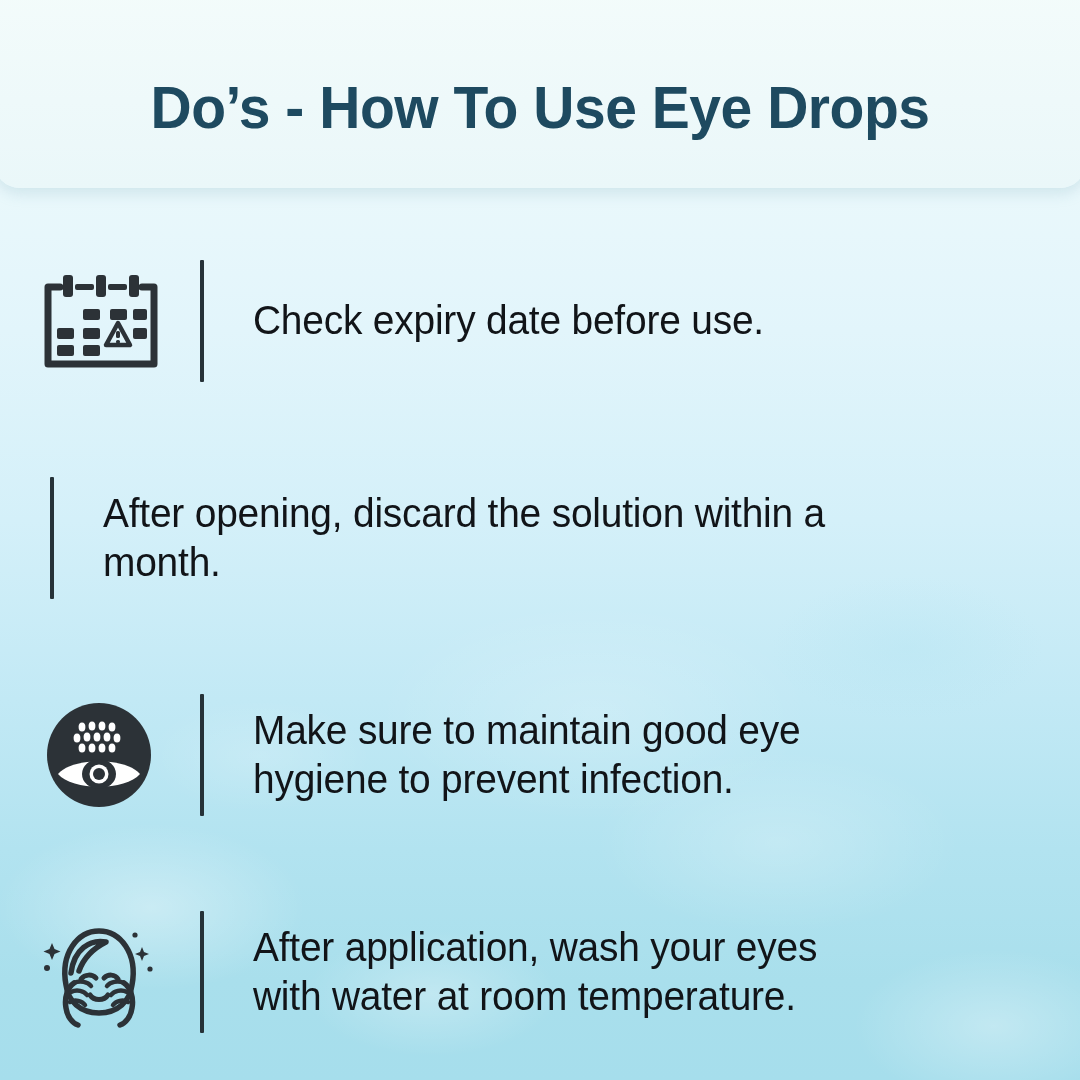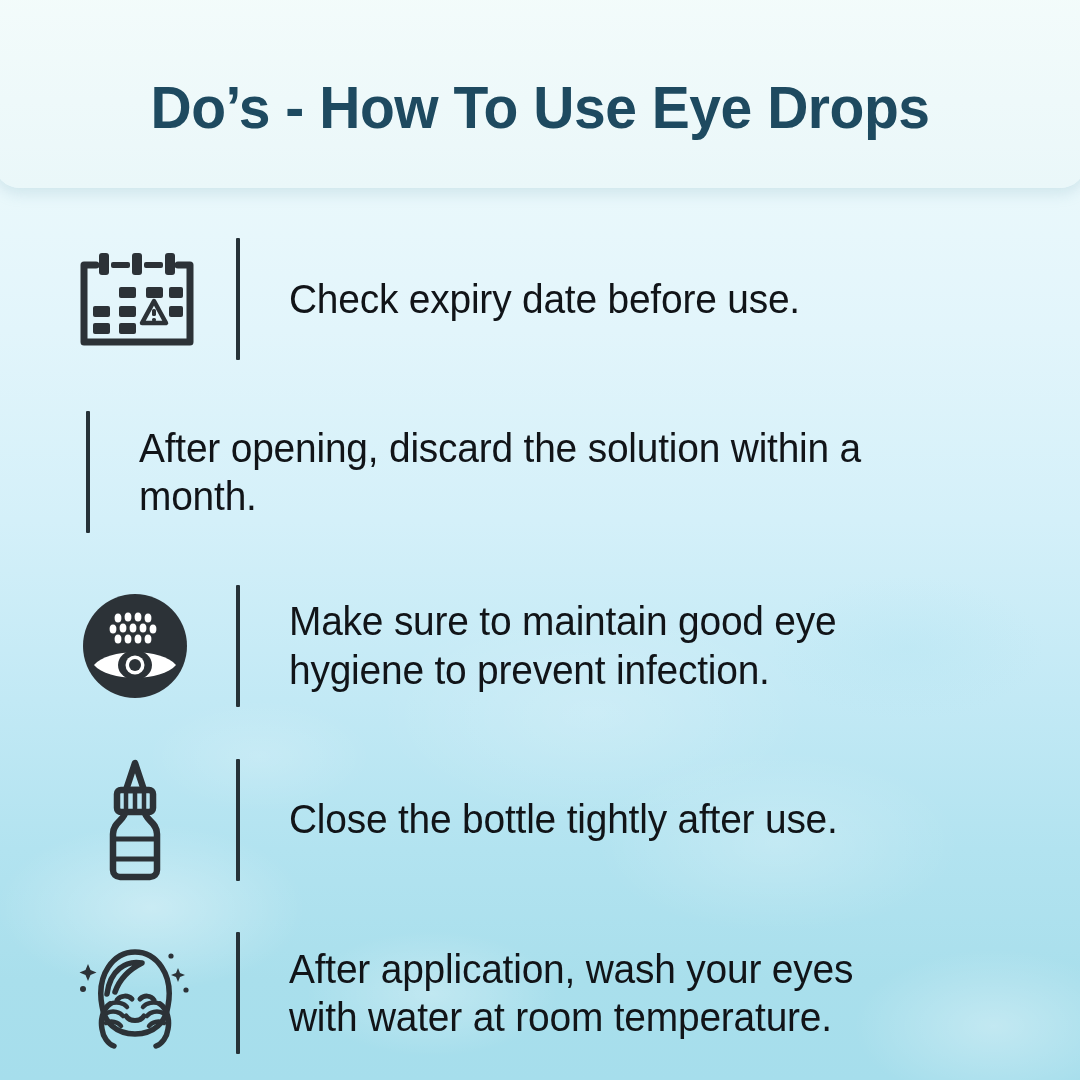--- a/index.html
+++ b/index.html
@@ -81,21 +81,20 @@
   
   .tips-list {
     position: absolute;
     top: 212px;
     left: 0;
     width: 888px;
     height: 868px;
     display: flex;
     flex-direction: column;
     z-index: 2;
-    margin-left: 36px;
   }
 
   .tip-row {
     display: flex;
     align-items: center;
     flex: 1 1 0;
     padding-left: 24px;
     padding-right: 30px;
   }
 
@@ -202,41 +201,20 @@
           <path d="M12 72 C26 55, 80 55, 94 72 C80 89, 26 89, 12 72 Z" fill="#ffffff"></path>
           <ellipse cx="53" cy="72" rx="17" ry="15" fill="#2c3237"></ellipse>
           <circle cx="53" cy="72" r="9.5" fill="#ffffff"></circle>
           <circle cx="53" cy="72" r="6" fill="#2c3237"></circle>
         </svg>
       </div>
       <div class="tip-divider"></div>
       <div class="tip-text">Make sure to maintain good eye hygiene to prevent infection.</div>
     </div>
 
-    <div class="tip-row">
-      <div class="tip-icon">
-        <svg width="80" height="124" viewBox="0 0 80 124" fill="none" stroke="#2c3237" stroke-width="6.5" stroke-linecap="round" stroke-linejoin="round">
-
-          <path d="M40 5 L31 32 H49 Z" fill="none"></path>
-
-          <rect x="22" y="32" width="36" height="22" rx="4" fill="none"></rect>
-          <line x1="31" y1="34" x2="31" y2="52" stroke-width="4.5"></line>
-          <line x1="40" y1="34" x2="40" y2="52" stroke-width="4.5"></line>
-          <line x1="49" y1="34" x2="49" y2="52" stroke-width="4.5"></line>
-
-          <path d="M30 54 C30 62, 18 64, 18 76 V112 C18 116, 21 119, 25 119 H55
-                   C59 119, 62 116, 62 112 V76 C62 64, 50 62, 50 54" fill="none"></path>
-
-          <line x1="18" y1="81" x2="62" y2="81" stroke-width="5"></line>
-          <line x1="18" y1="101" x2="62" y2="101" stroke-width="5"></line>
-        </svg>
-      </div>
-      <div class="tip-divider"></div>
-      <div class="tip-text">Close the bottle tightly after use.</div>
-    </div>
 
     <div class="tip-row">
       <div class="tip-icon">
         <svg width="122" height="118" viewBox="0 0 122 118" fill="none" stroke="#2c3237" stroke-width="5.5" stroke-linecap="round" stroke-linejoin="round">
 
           <path d="M28 72 C22 40, 40 18, 61 18 C82 18, 100 40, 94 72
                    C92 88, 80 100, 61 100 C42 100, 30 88, 28 72 Z" fill="none"></path>
 
           <path d="M33 60 C36 36, 52 26, 68 29 C60 33, 47 41, 41 58" fill="none"></path>
 

